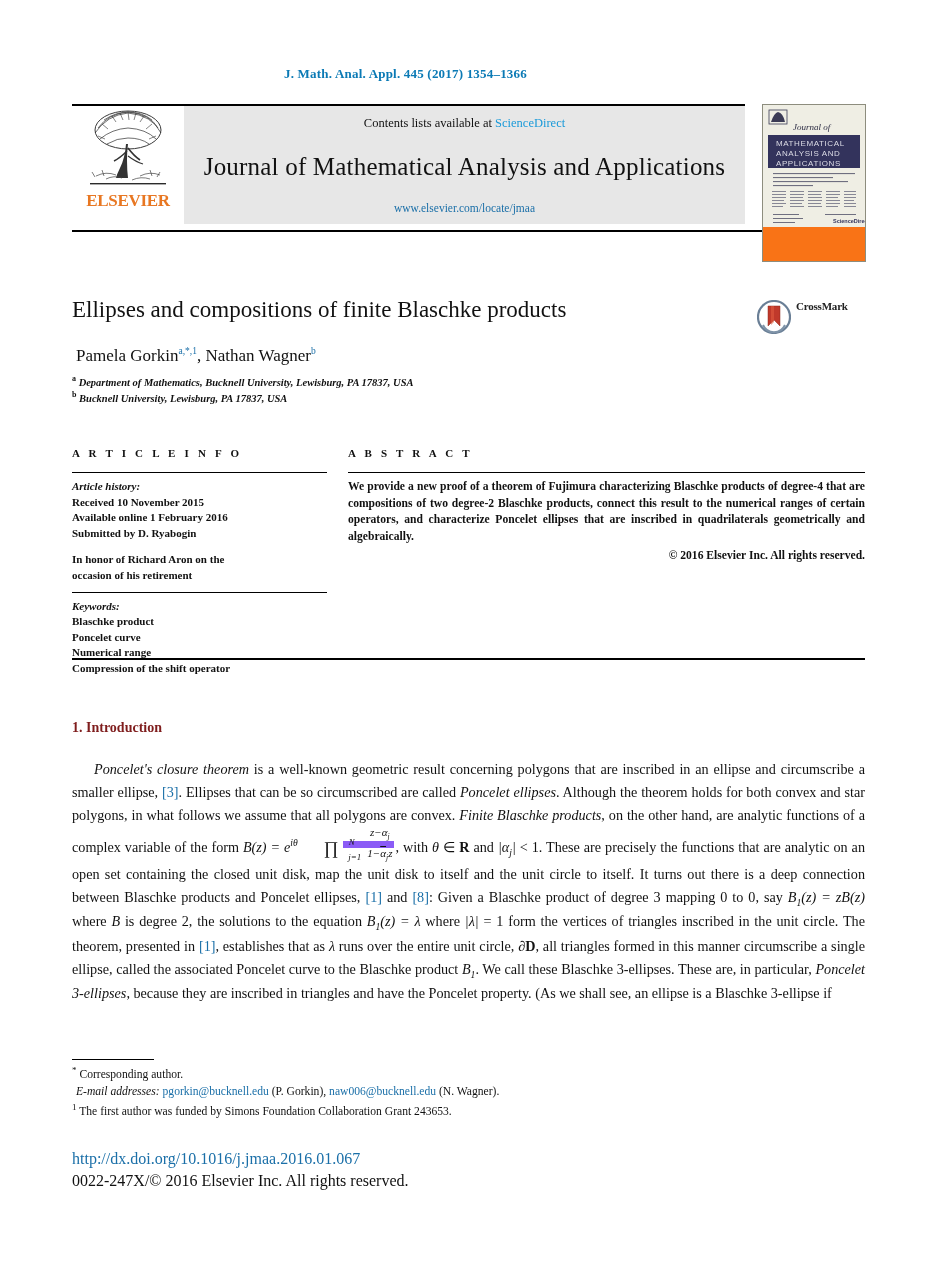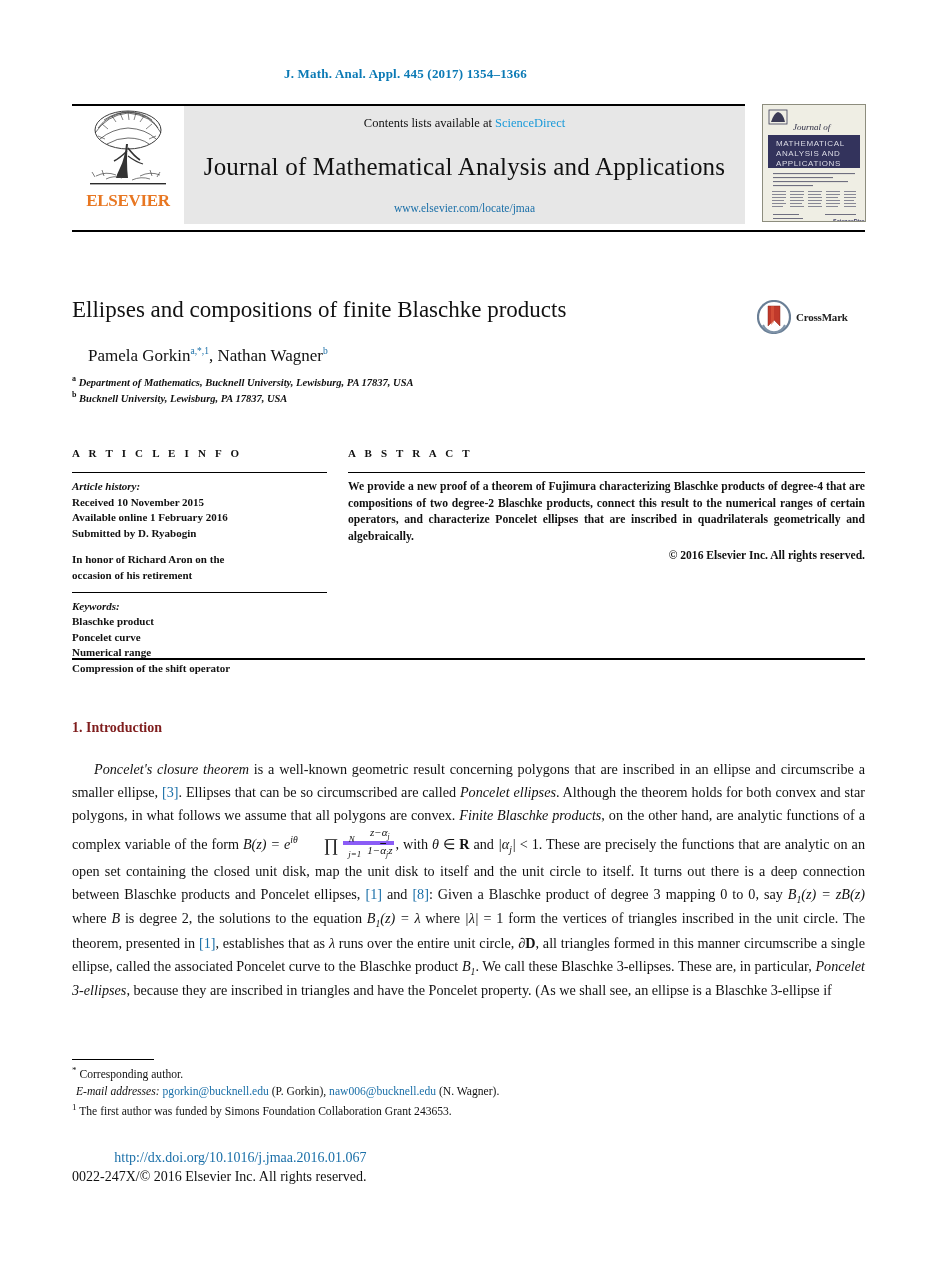--- a/index.html
+++ b/index.html
@@ -99,21 +99,21 @@
   }
   .journal-url {
     font-size: 11.5px;
     color: #1a6fa8;
   }
   .cover-thumb {
     position: absolute;
     left: 690px;
     top: 0px;
     width: 104px;
-    height: 118px;
+    height: 158px;
     border: 1px solid #8d8d7e;
     background: #f97316;
     box-sizing: border-box;
     overflow: hidden;
   }
   .banner-rule-bot {
     border-top: 2px solid #000;
     width: 793px;
     margin-top: 6px;
   }
@@ -126,34 +126,33 @@
     width: 640px;
     font-size: 23px;
     line-height: 1.2;
     color: #111;
   }
   .crossmark {
     position: absolute;
     top: 300px;
     left: 757px;
     display: flex;
-    align-items: center;
     gap: 5px;
   }
   .crossmark-text {
     font-family: "Liberation Serif", serif;
     font-size: 11px;
     font-weight: bold;
     color: #222;
     letter-spacing: -0.2px;
   }
   .authors {
     position: absolute;
     top: 346px;
-    left: 88px;
+    left: 76px;
     font-size: 17px;
     color: #111;
   }
   .authors sup {
     font-size: 9.5px;
     color: #1a6fa8;
     vertical-align: super;
   }
   .affils {
     position: absolute;
@@ -268,21 +267,21 @@
   sup.ms { font-size: .68em; font-style: italic; vertical-align: super; }
   .bb { font-weight: bold; font-style: normal; }
   .frac {
     display: inline-block;
     vertical-align: -0.48em;
     text-align: center;
     font-size: .78em;
     line-height: 1.05;
     margin: 0 1px;
   }
-  .frac .num { display: block; border-bottom: 4px solid #8b5cf6; padding: 0 2px; }
+  .frac .num { display: block; border-bottom: 7px solid #8b5cf6; padding: 0 2px; }
   .frac .den { display: block; padding: 0 2px; }
   .prod {
     display: inline-block;
     position: relative;
     font-size: 1.25em;
     font-style: normal;
     vertical-align: -0.12em;
   }
   .prodsub {
     font-size: .5em;
@@ -324,24 +323,23 @@
     color: #111;
   }
   .footnotes .fline { padding-left: 12px; text-indent: -12px; }
   .footnotes sup { font-size: 9px; }
   .footnotes .it { font-style: italic; }
   .link { color: #1a6fa8; }
   .footer {
     position: absolute;
     left: 72px;
     top: 1148px;
-    font-size: 14px;
+    font-size: 16px;
     line-height: 1.38;
     color: #111;
-    text-align: right;
   }
   .footer .doi { color: #1a6fa8; }
 </style>
 </head>
 <body>
 
 <div class="page">
 
   <div class="running-head">J. Math. Anal. Appl. 445 (2017) 1354–1366</div>
 

